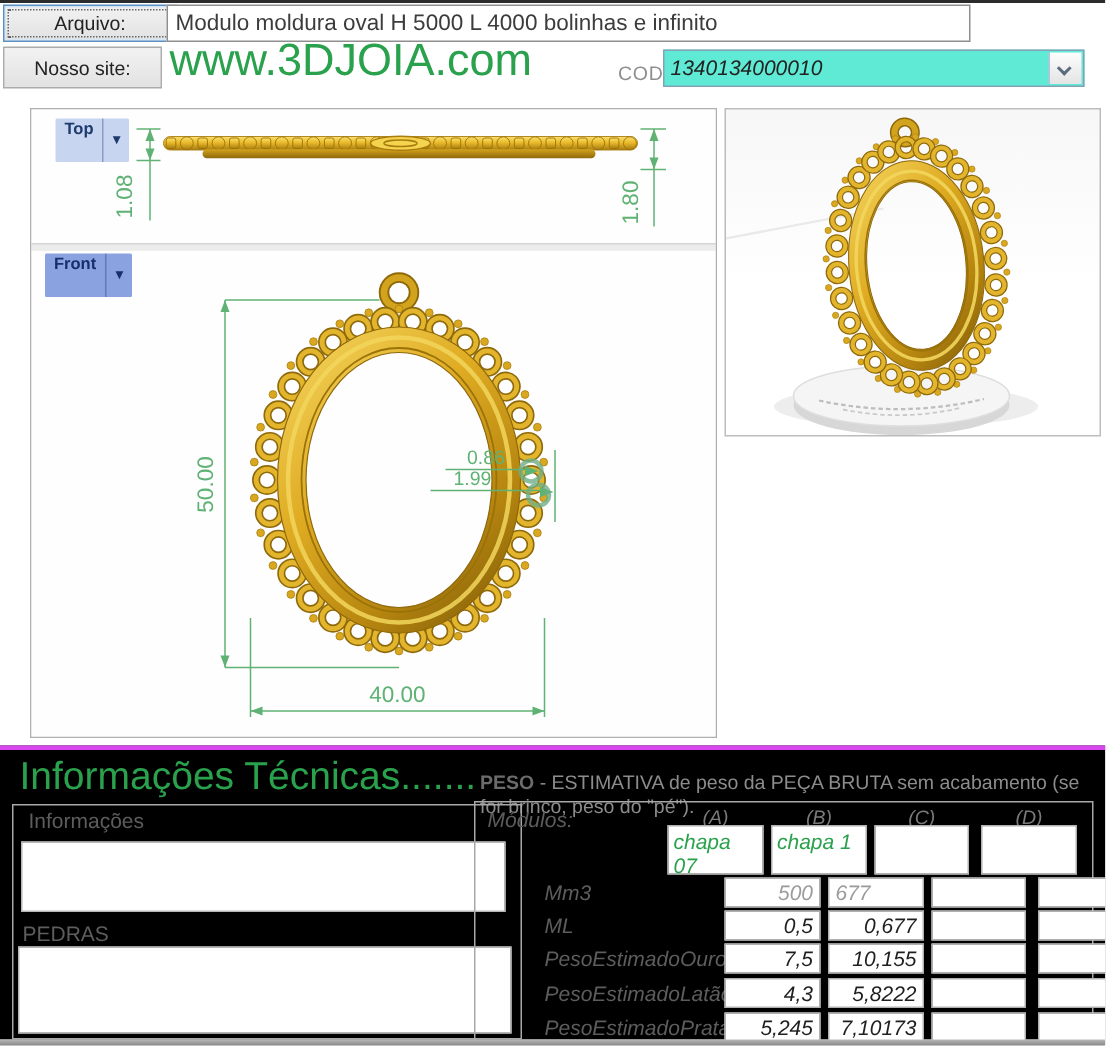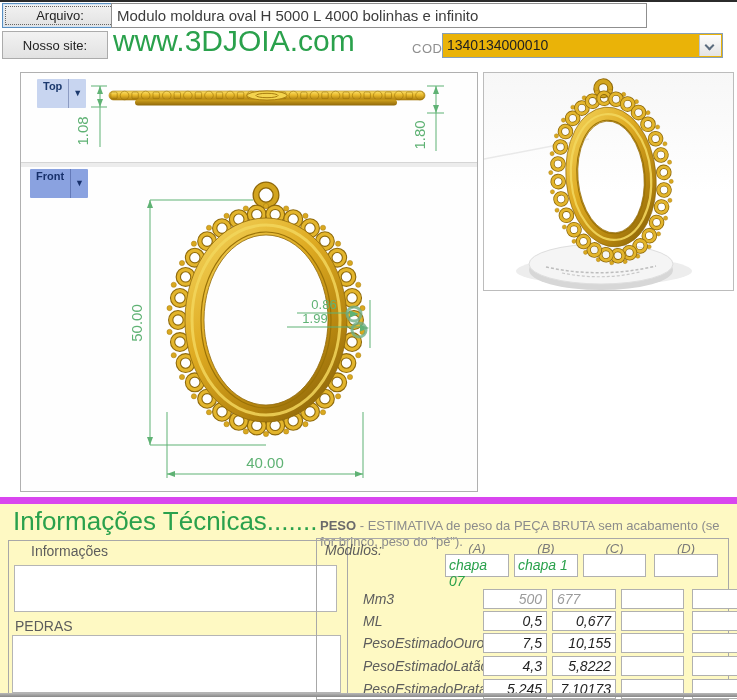--- a/index.html
+++ b/index.html
@@ -13,22 +13,22 @@
        font-size:13px;color:#222;background:linear-gradient(#f2f2f2,#e2e2e2);
        border:1px solid #ababab;cursor:pointer;}
   .btn-arquivo{left:2px;top:3px;width:116px;height:25px;border:1px solid #5a8fc0;
        box-shadow:inset 0 0 0 1px #d6e6f5;outline:1px dotted #666;outline-offset:-4px;}
   .btn-site{left:2px;top:31px;width:106px;height:28px;text-align:right;}
   .field{box-sizing:border-box;background:#fff;border:1px solid #8f8f8f;color:#3c3c3c;}
   .field-filename{left:111px;top:3px;width:536px;height:25px;font-size:15px;
        line-height:23px;padding:0 5px;white-space:nowrap;overflow:hidden;}
   .site-url{left:113px;top:24px;font-size:30px;color:var(--brand-green,#2aa14c);}
   .codigo-label{left:388px;top:41px;font-size:13px;color:#8f8f8f;letter-spacing:.5px;margin-left:24px;}
-  .combo{left:442px;top:33px;width:281px;height:25px;box-sizing:border-box;background:#eab308;
-       border:1px solid #87a0b8;font-size:14px;color:#222;line-height:23px;padding:0 24px 0 4px;}
+  .combo{left:442px;top:33px;width:281px;height:25px;box-sizing:border-box;background:#5eead4;
+       border:1px solid #87a0b8;font-size:14px;color:#222;line-height:23px;padding:0 24px 0 4px;font-style:italic;}
   .combo-arrow{position:absolute;right:1px;top:1px;bottom:1px;width:21px;
        background:linear-gradient(#fdfdfd,#e4e4e4);border-left:1px solid #b6c4d6;cursor:pointer;}
   .combo-arrow::after{content:'';position:absolute;left:6px;top:7px;width:5px;height:5px;
        border:solid #5a6b7d;border-width:0 2px 2px 0;transform:rotate(45deg);}
 
   
   .draw-panel{left:20px;top:72px;width:458px;height:420px;box-sizing:border-box;
        border:1px solid #b0b0b0;background:#fdfdfd;}
   .vp-top{position:absolute;left:0;top:0;width:456px;height:89px;background:#fefefe;}
   .splitter{position:absolute;left:0;top:89px;width:456px;height:4px;background:#ececec;
@@ -43,35 +43,35 @@
   .tab-arrow{padding:1px 4px 2px 4px;border-left:1px solid rgba(30,50,110,.35);font-size:9px;
        display:flex;align-items:center;}
   .render-panel{left:483px;top:72px;width:251px;height:219px;box-sizing:border-box;
        border:1px solid #bcbcbc;background:linear-gradient(180deg,#f7f7f7,#ffffff 55%);}
   .dimline{stroke:var(--dim-green,#5fb274);stroke-width:1;}
   .dimfill{fill:var(--dim-green,#5fb274);}
   .dimtext{fill:var(--dim-green,#5fb274);font:15px "Liberation Sans",sans-serif;}
   .dimtext.small{font-size:13px;}
 
   
-  .tech-section{left:0;top:497px;width:737px;height:196px;background:#fef9c3;
-       border-top:7px solid #d946ef;box-sizing:border-box;}
+  .tech-section{left:0;top:497px;width:737px;height:196px;background:#000000;
+       border-top:3px solid #d946ef;box-sizing:border-box;}
   .tech-heading{position:absolute;left:13px;top:2px;font-size:26px;color:var(--brand-green,#2aa14c);}
   .peso-text{position:absolute;left:320px;top:1px;width:402px;font-size:13px;color:#8c8c8c;
        line-height:16px;}
   .peso-text b{color:#6b6b6b;}
   .info-box{position:absolute;left:8px;top:36px;width:338px;height:155px;border:1px solid #a8a8a8;}
   .glabel{position:absolute;font-size:14px;color:#5d5d5d;}
   .tfield{position:absolute;background:#fff;border:1px solid #b5b5b5;box-sizing:border-box;}
   .weight-panel{position:absolute;left:316px;top:34px;width:411px;height:160px;
        border:1px solid #a8a8a8;font-style:italic;}
   .col-h{position:absolute;top:2px;font-size:13px;color:#7a7a7a;text-align:center;}
   .cellbox{position:absolute;background:#fff;border:1px solid #b0b0b0;box-sizing:border-box;
        font-size:14px;}
-  .modbox{top:15px;height:23px;color:var(--brand-green,#2aa14c);padding:2px 3px;}
+  .modbox{top:15px;height:33px;color:var(--brand-green,#2aa14c);padding:2px 3px;}
   .vbox{height:20px;color:#1f1f1f;text-align:right;padding:0 4px;line-height:18px;}
   .vbox.left{text-align:left;}
   .vbox.muted{color:#9b9b9b;}
   .wrow{position:absolute;left:8px;width:409px;height:31px;margin-left:30px;}
   .wlabel{position:absolute;left:8px;top:2px;font-size:14px;color:#5d5d5d;white-space:nowrap;}
   .c0{left:128px;width:64px;} .c1{left:197px;width:64px;}
   .c2{left:266px;width:63px;} .c3{left:337px;width:64px;}
   .bottom-strip{left:0;top:693px;width:737px;height:4px;
        background:linear-gradient(#b9b9b9,#878787);}
 </style>
@@ -410,21 +410,21 @@
           </g>
         </g>
     </svg>
   </div>
 
   <div class="abs tech-section">
     <div class="tech-heading">Informações Técnicas.......</div>
     <p class="peso-text"><b>PESO</b> <span>-  ESTIMATIVA de peso da PEÇA BRUTA sem acabamento (se for brinco, peso do "pé").</span></p>
 
     <div class="info-box">
-      <span class="glabel" style="left:22px;top:2px;">Informações</span>
+      <span class="glabel" style="left:10px;top:2px;">Informações</span>
       <div class="tfield" style="left:5px;top:24px;width:323px;height:47px;"></div>
       <span class="glabel" style="left:6px;top:77px;text-align:right;">PEDRAS</span>
       <div class="tfield" style="left:3px;top:94px;width:329px;height:58px;"></div>
     </div>
 
     <div class="weight-panel">
       <span class="glabel" style="left:8px;top:3px;">Módulos:</span>
       <div>
           <span class="col-h c0">(A)</span>
           <span class="col-h c1">(B)</span>

